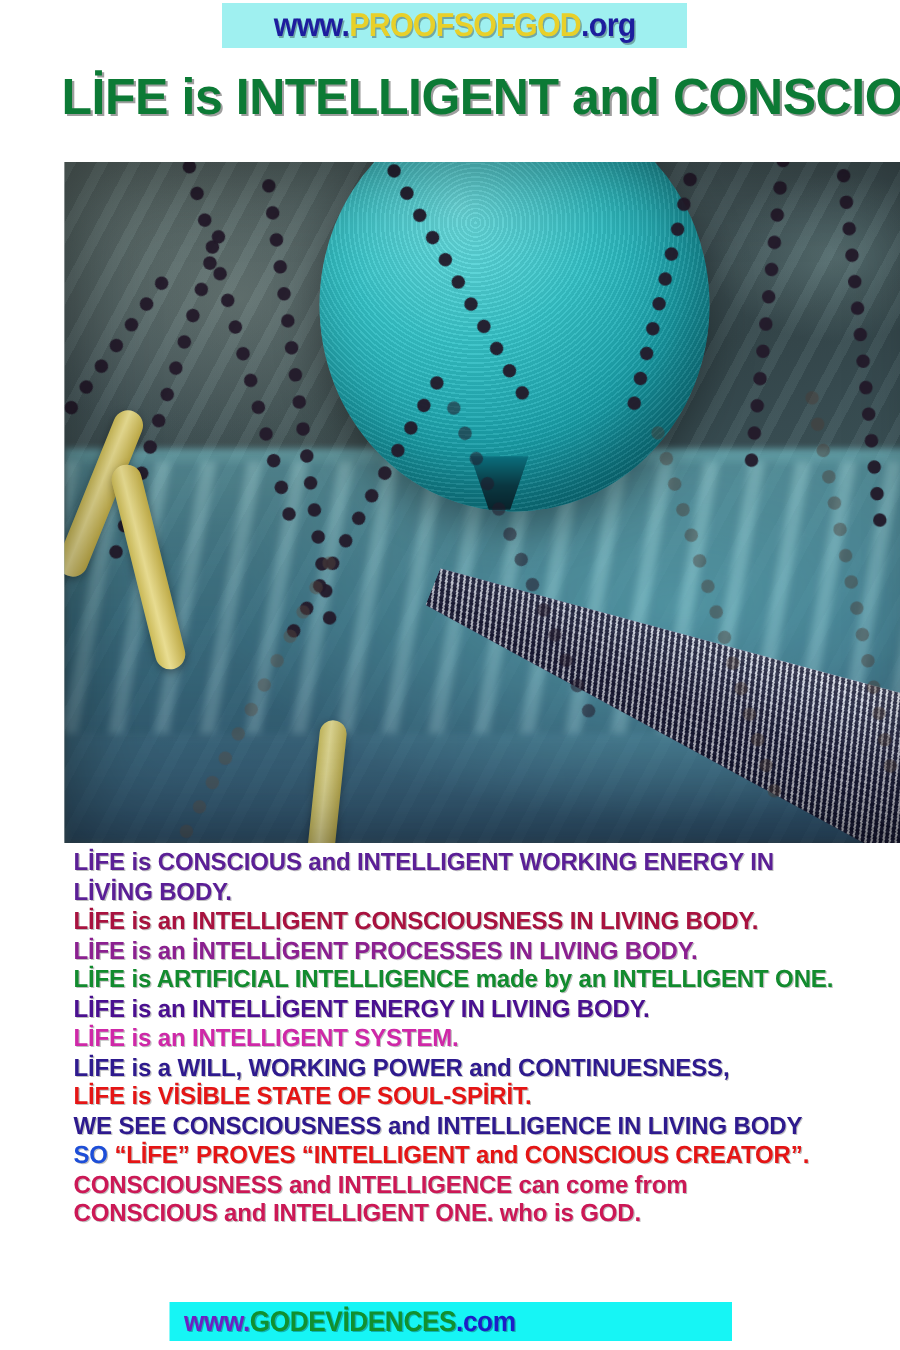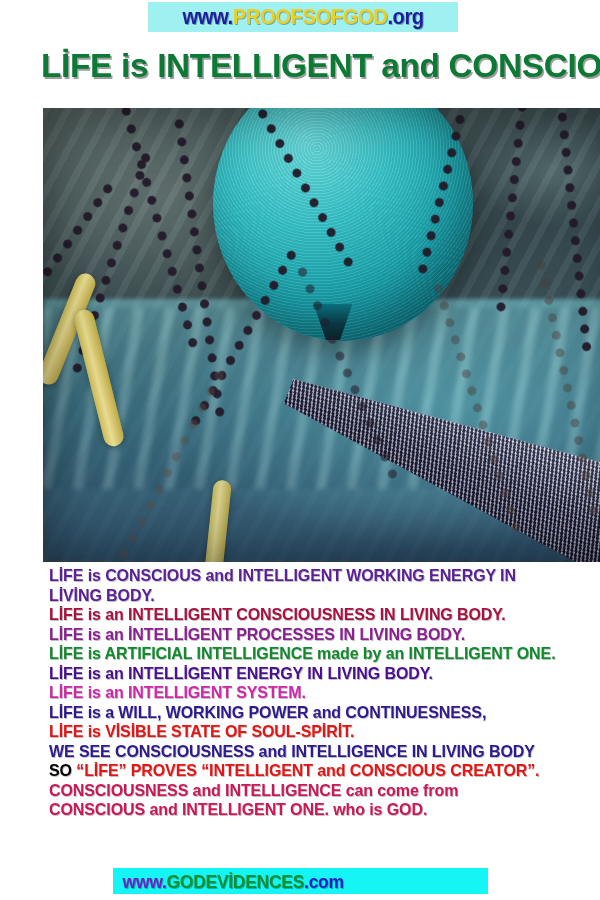--- a/index.html
+++ b/index.html
@@ -237,21 +237,21 @@
   }
   .c-violet  { color: #5b1f96; }
   .c-crimson { color: #a8123f; }
   .c-purple  { color: #8b2090; }
   .c-green   { color: #128b2e; }
   .c-indigo  { color: #4a1090; }
   .c-magenta { color: #cf28a8; }
   .c-navy    { color: #2e1a8e; }
   .c-red     { color: #e51515; }
   .c-rose    { color: #cc1856; }
-  .inline-navy { color: #000000; text-align: center; }
+  .inline-navy { color: #1d4ed8; text-align: center; }
   .inline-red  { color: #e51515; }
 
   
   .bottom-banner {
     position: absolute;
     left: 78px;
     top: 868px;
     width: 375px;
     height: 26px;
     background: #16f5f5;

